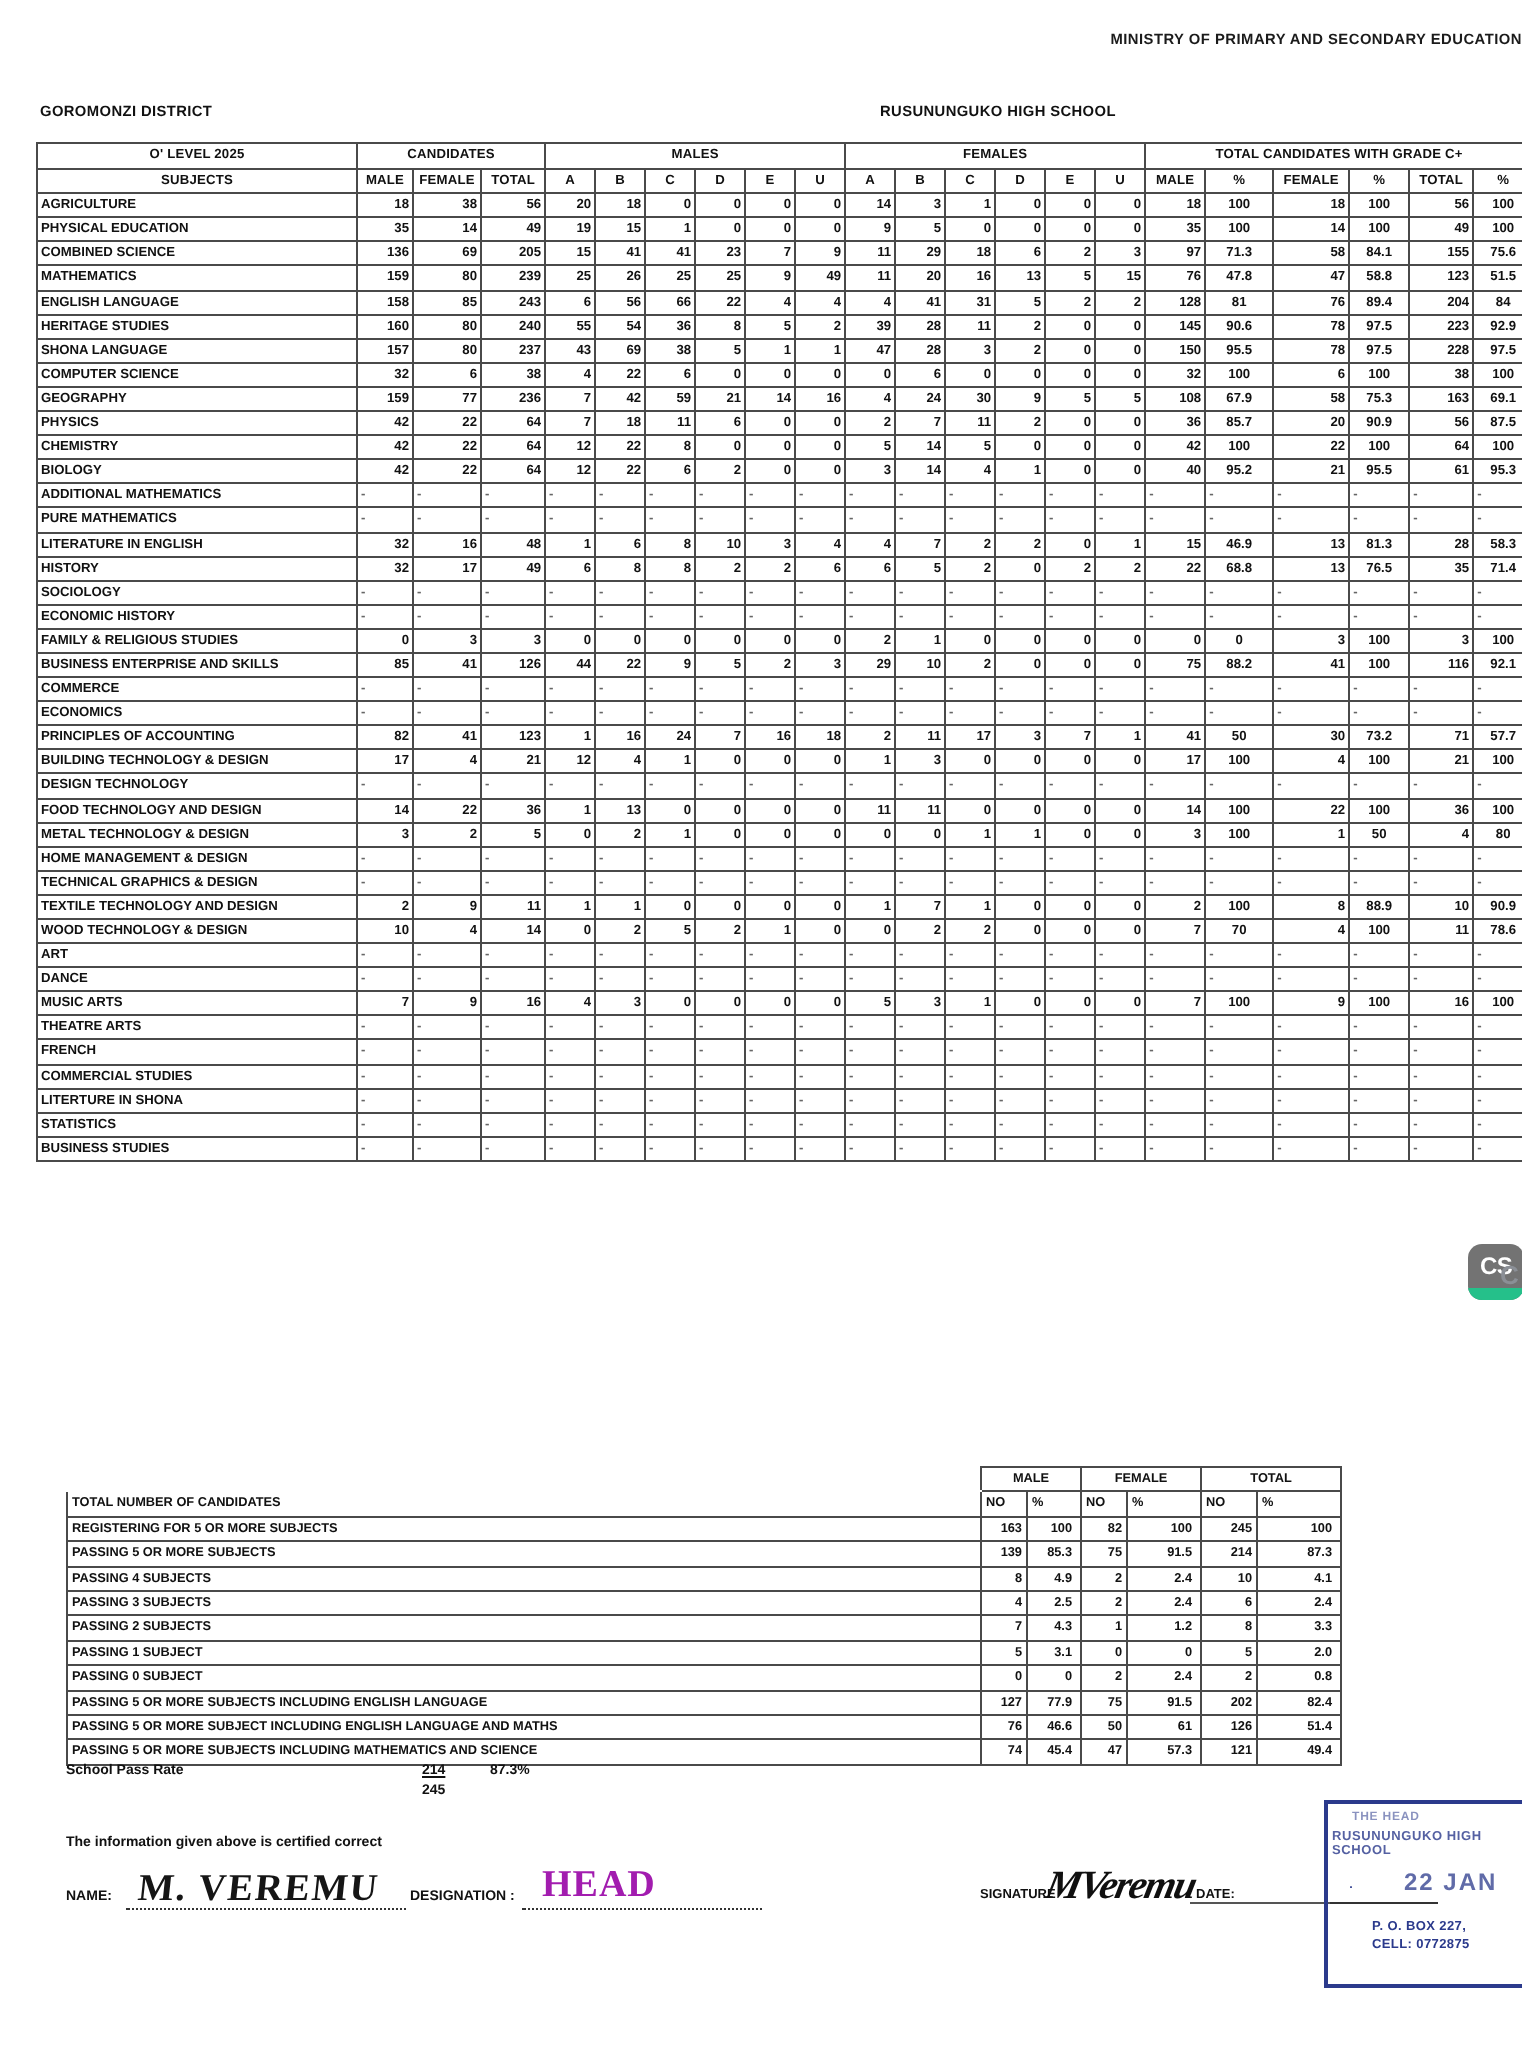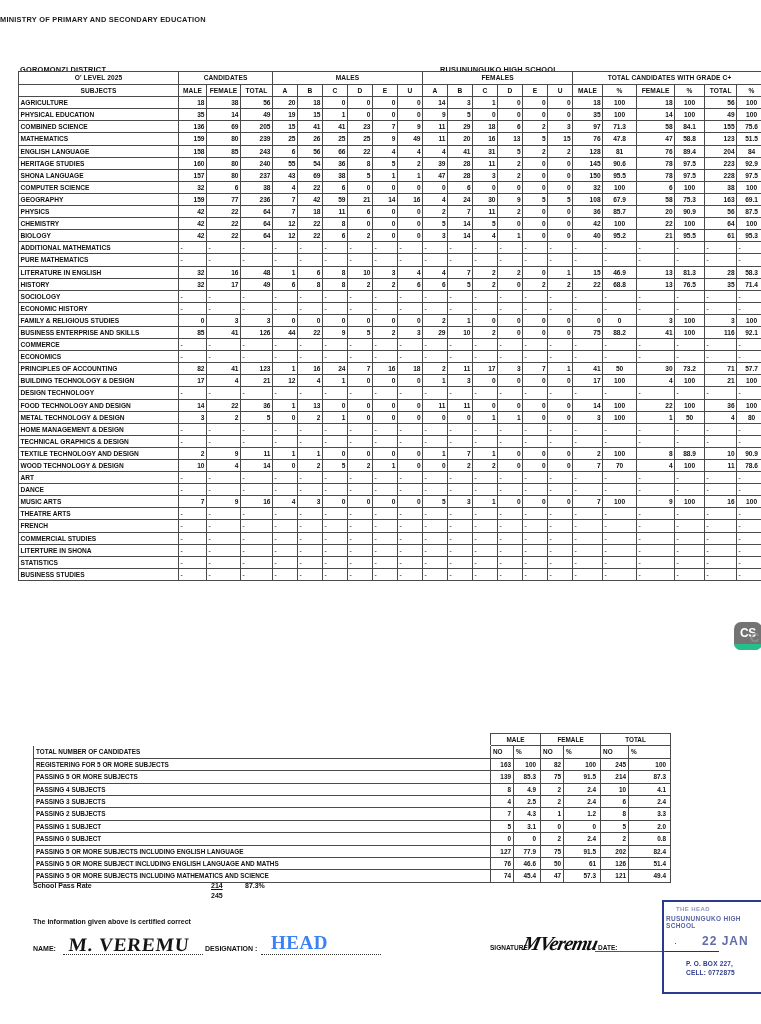--- a/index.html
+++ b/index.html
@@ -16,37 +16,36 @@
     color: #111111;
     overflow: hidden;
   }
 
   
   .doc-header {
     position: absolute;
     top: 14px;
     left: 0;
     width: 761px;
-    text-align: left;
+    text-align: right;
   }
   .doc-header .line {
     font-size: 7.4px;
     font-weight: bold;
     letter-spacing: 0.25px;
     line-height: 11px;
     color: #1b1b1b;
   }
 
   .sub-header {
     position: absolute;
     top: 51px;
     left: 0;
     width: 628px;
     height: 14px;
-    margin-top: 14px;
   }
   .sub-header .district {
     position: absolute;
     left: 20px;
     top: 0;
     font-size: 7.4px;
     font-weight: bold;
     letter-spacing: 0.2px;
   }
   .sub-header .school {
@@ -245,21 +244,21 @@
     position: absolute; left: 228px; top: 16px;
     width: 120px; height: 0;
     border-bottom: 1px dotted #333;
   }
   .name-row .hw-desig {
     position: absolute; left: 238px; top: -6px;
     font-size: 19px;
     font-family: "Liberation Serif", serif;
     font-weight: bold;
     letter-spacing: 0.5px;
-    color: #3b82f6;
+    color: #a21caf;
   }
 
   .sig-row {
     position: absolute;
     left: 490px;
     top: 936px;
     width: 271px;
     height: 30px;
   }
   .sig-row .lbl-sig {

